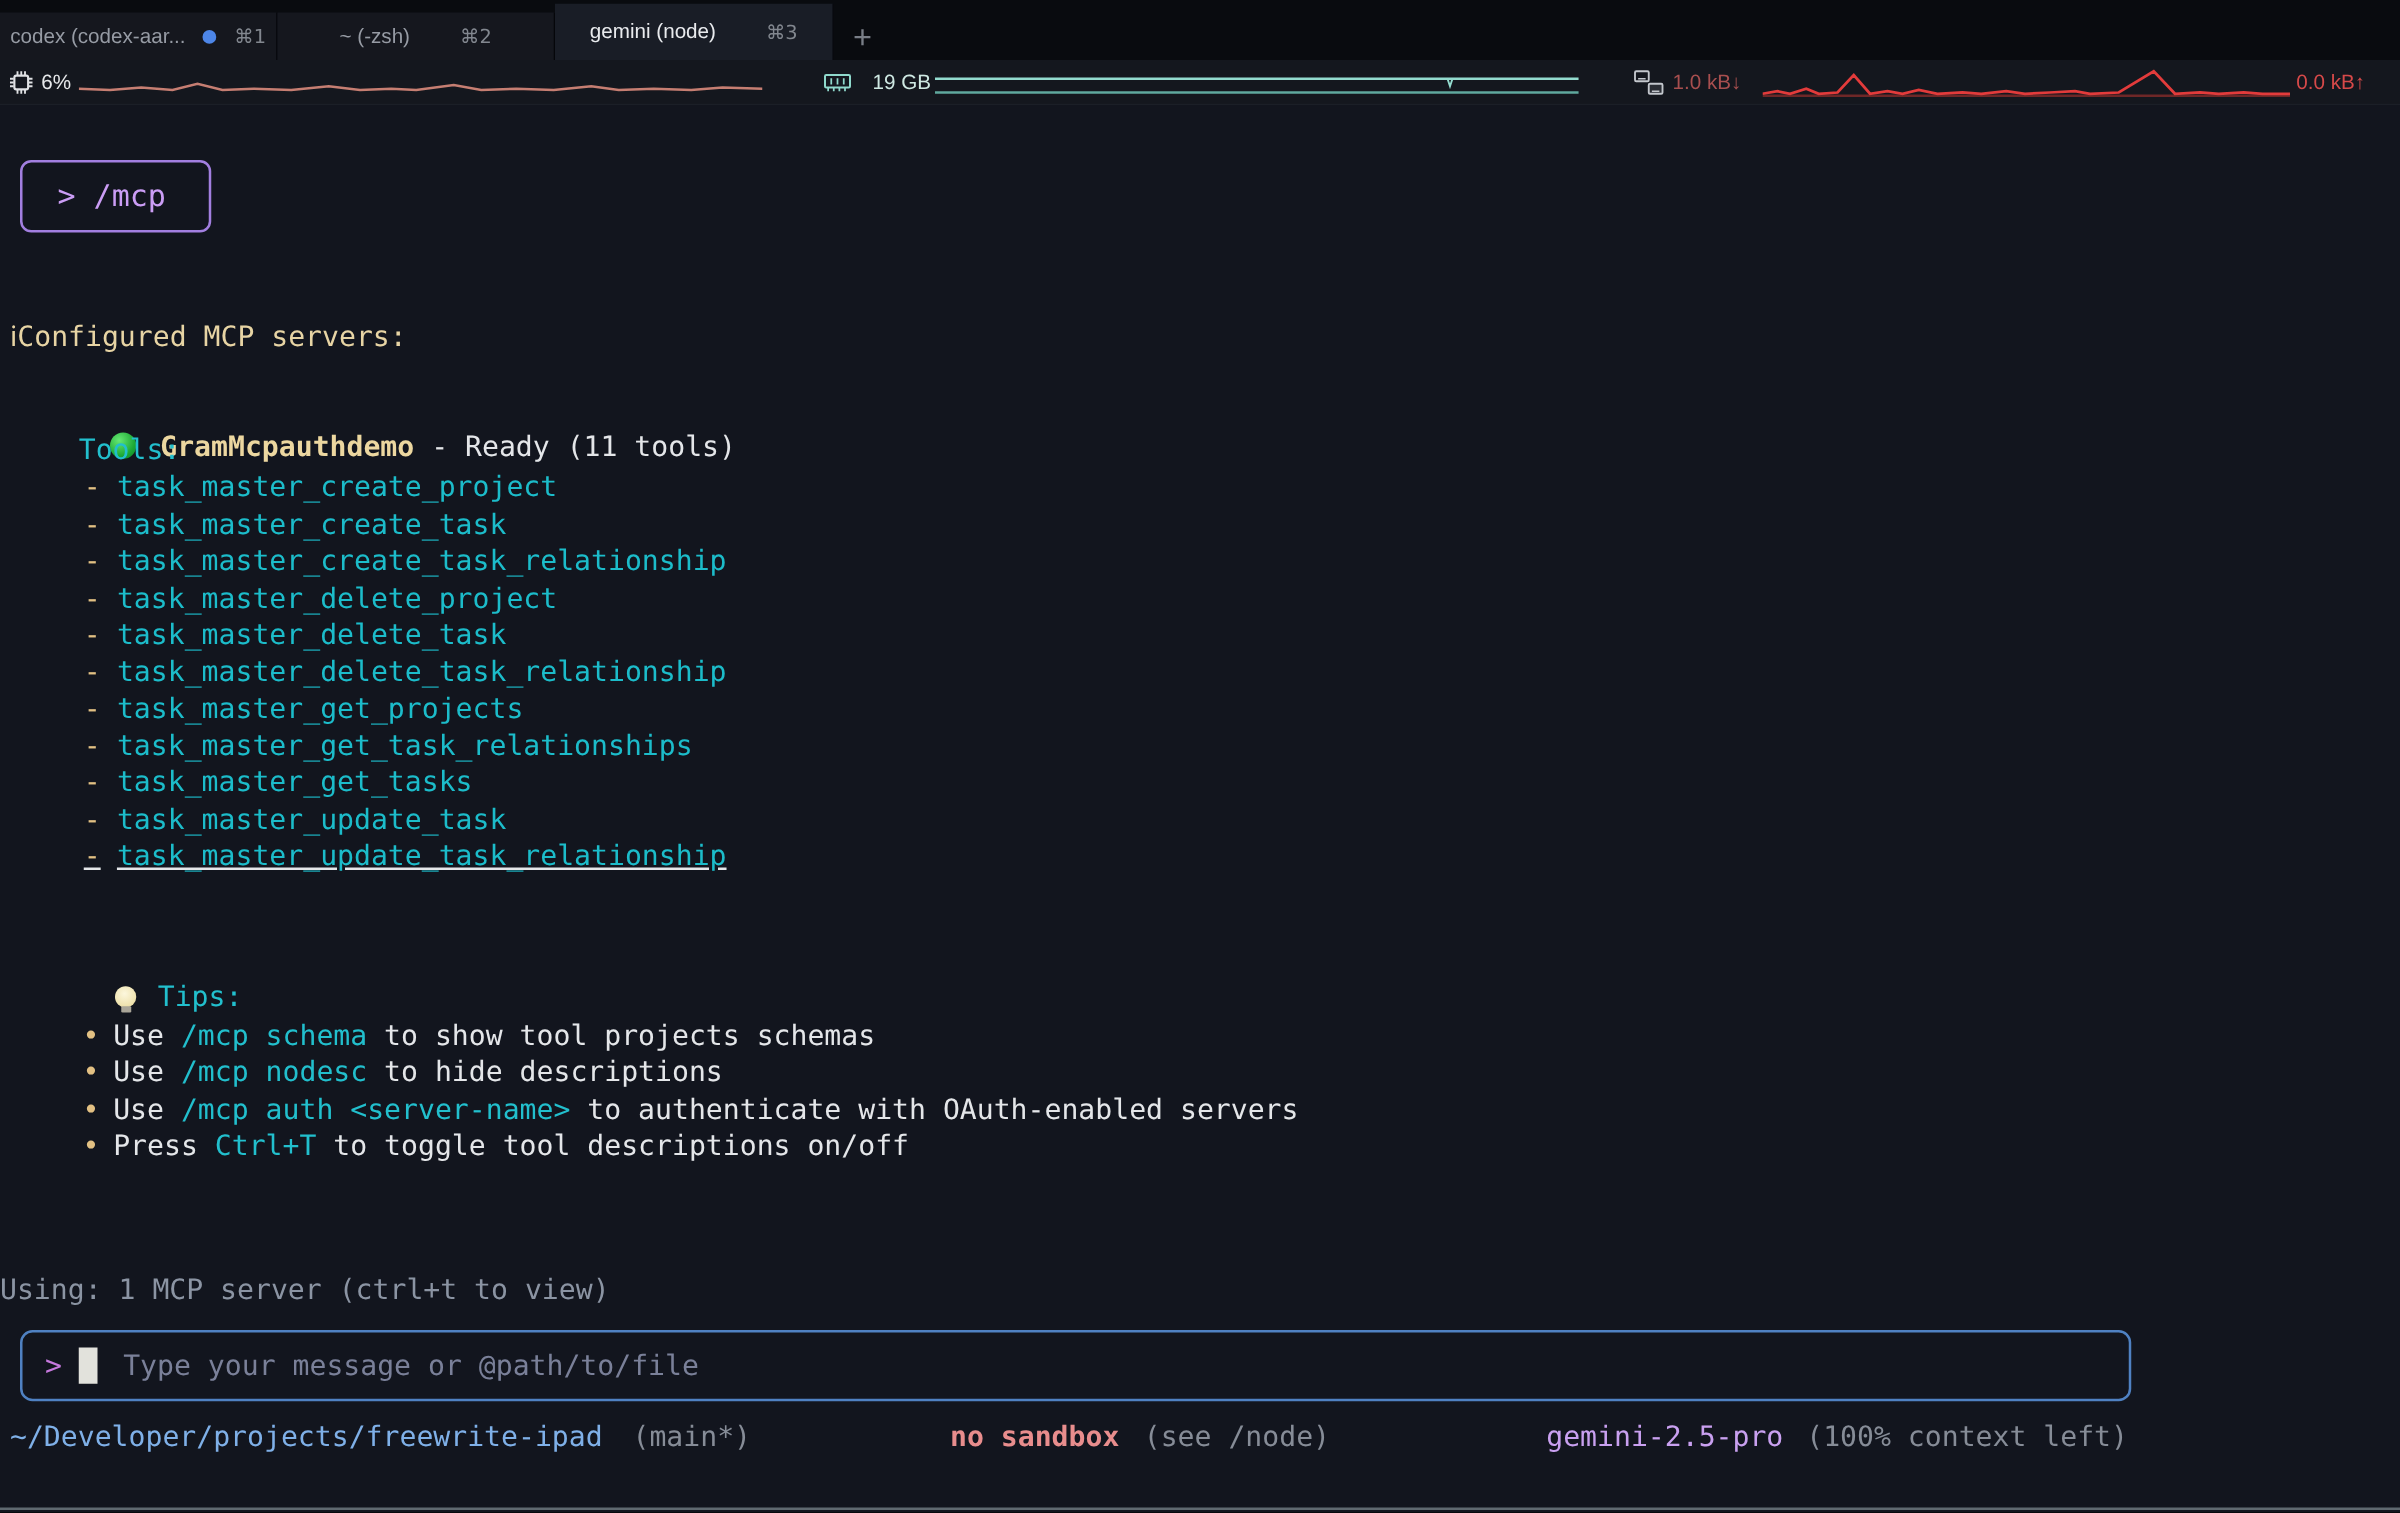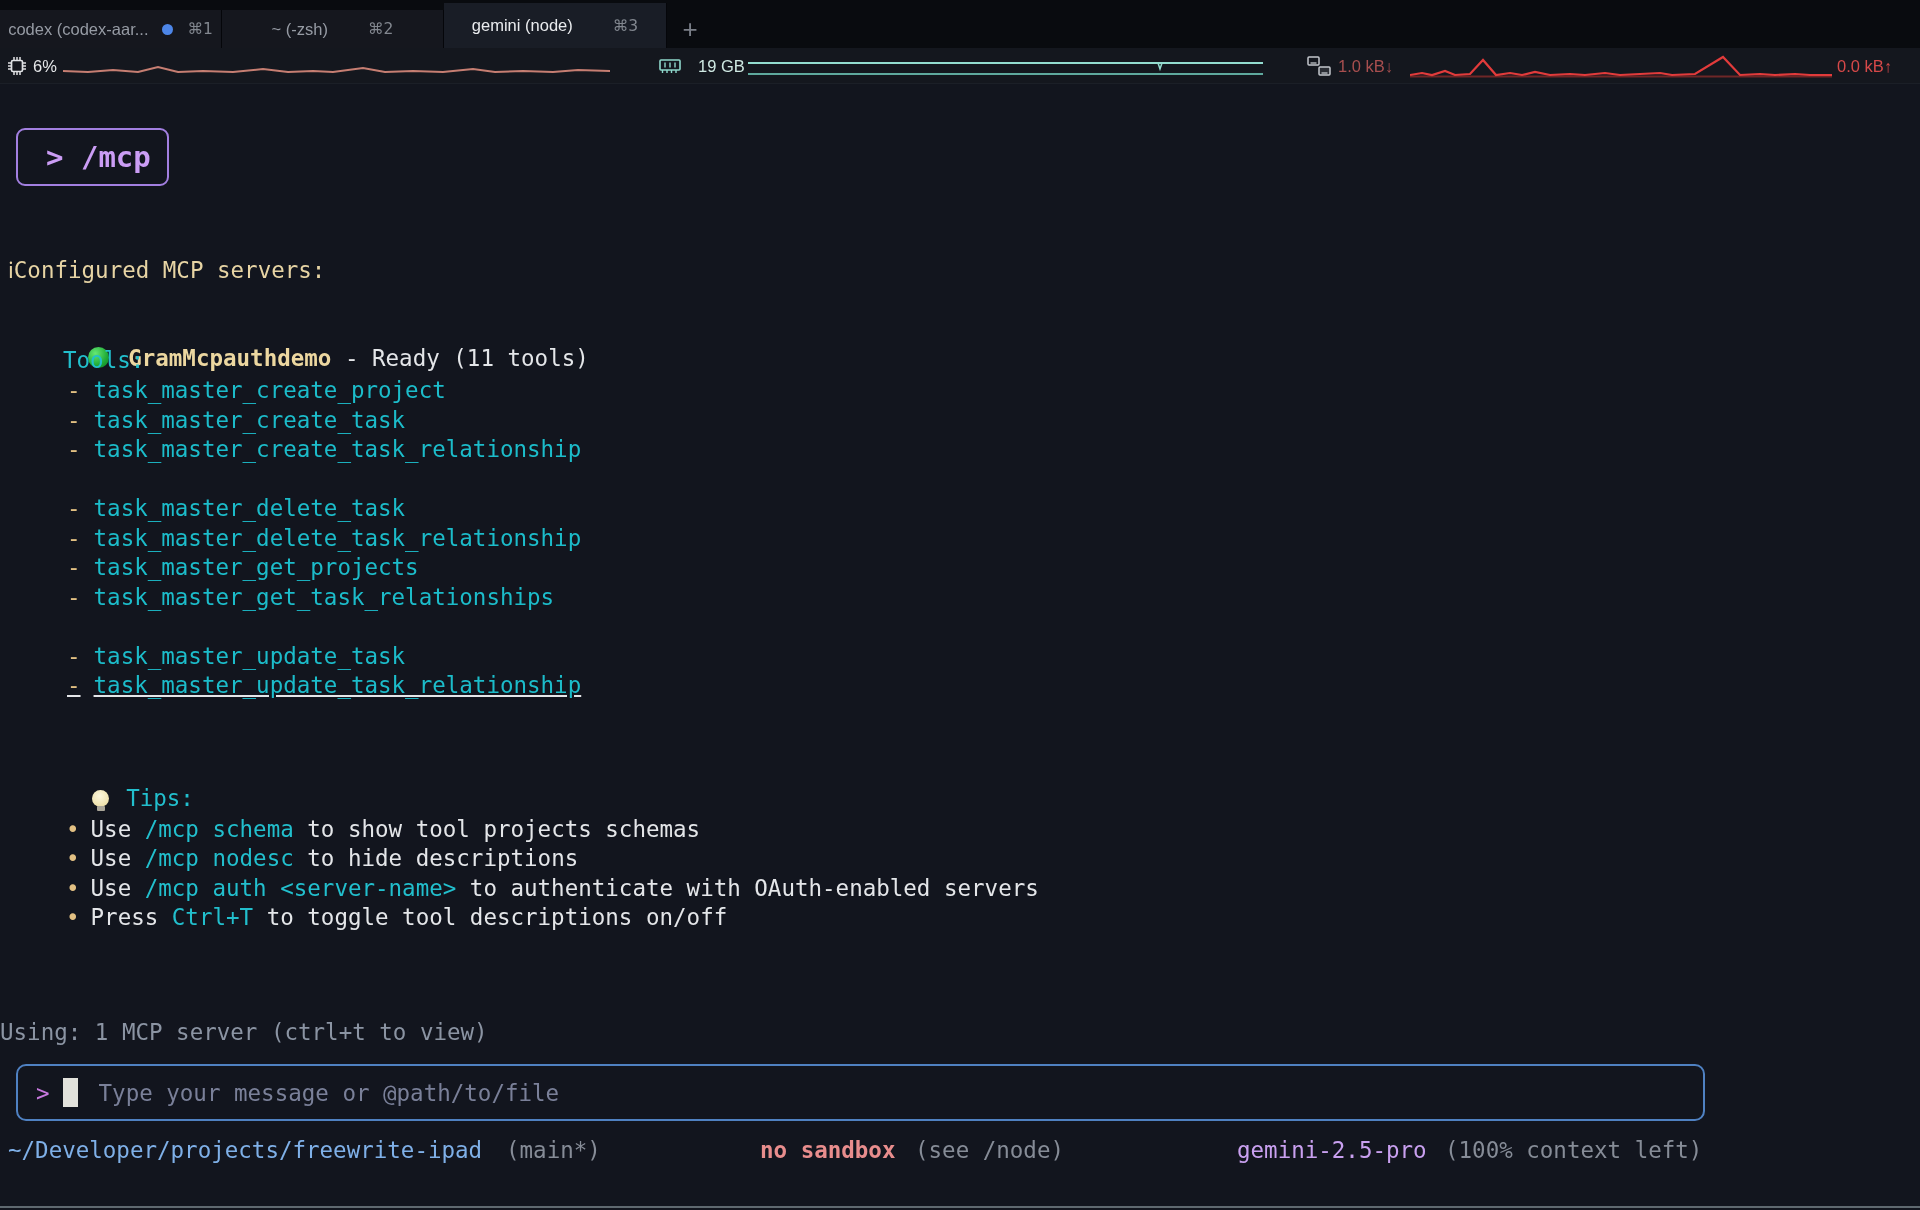--- a/index.html
+++ b/index.html
@@ -48,21 +48,21 @@
   .cream{ color:#e7d4a4; }
   .cyan{ color:#22bfcd; }
   .tan{ color:#e2c083; }
   .dim{ color:#8b94a3; }
   .toolname{ margin-left:13px; color:#1cbcca; }
   .tiptext{ margin-left:11px; }
   .cmdbox{
     position:absolute; left:16px; top:128px; width:153px; height:58px;
     border:2px solid #a27fe0; border-radius:9px;
     display:flex; align-items:center; padding-left:28px;
-    color:#cb9df5; font-size:29px;font-weight:bold;
+    color:#cb9df5; font-size:24px;
   }
   .greendot{
     display:inline-block; width:21px; height:21px; border-radius:50%;
     background:radial-gradient(circle at 35% 30%, #66e873, #1ca834 62%, #0e7d22);
     margin-right:19px; vertical-align:-2px;
   }
   .servername{ font-weight:bold; color:#ecd7a0; }
   .bulb{
     display:inline-block; width:17px; height:17px; border-radius:50%;
     background:radial-gradient(circle at 45% 35%, #fcf7dd, #efe3b0 65%, #d9c98f);
@@ -166,24 +166,26 @@
 
   <div class="line" style="left:34px; top:314px;">
     <span class="greendot"></span><span class="servername">GramMcpauthdemo</span><span> - Ready (11 tools)</span>
   </div>
 
   <div class="line cyan" style="left:63px; top:346px;">Tools:</div>
 
   <div class="line" style="left:67px; top:376px;"><span class="tan">-</span><span class="toolname">task_master_create_project</span></div>
   <div class="line" style="left:67px; top:405.5px;"><span class="tan">-</span><span class="toolname">task_master_create_task</span></div>
   <div class="line" style="left:67px; top:435px;"><span class="tan">-</span><span class="toolname">task_master_create_task_relationship</span></div>
+  <div class="line" style="left:67px; top:464.5px;"><span class="tan">-</span><span class="toolname">task_master_delete_project</span></div>
   <div class="line" style="left:67px; top:494px;"><span class="tan">-</span><span class="toolname">task_master_delete_task</span></div>
   <div class="line" style="left:67px; top:523.5px;"><span class="tan">-</span><span class="toolname">task_master_delete_task_relationship</span></div>
   <div class="line" style="left:67px; top:553px;"><span class="tan">-</span><span class="toolname">task_master_get_projects</span></div>
   <div class="line" style="left:67px; top:582.5px;"><span class="tan">-</span><span class="toolname">task_master_get_task_relationships</span></div>
+  <div class="line" style="left:67px; top:612px;"><span class="tan">-</span><span class="toolname">task_master_get_tasks</span></div>
   <div class="line" style="left:67px; top:641.5px;"><span class="tan">-</span><span class="toolname">task_master_update_task</span></div>
   <div class="line" style="left:67px; top:671px;text-decoration:underline;"><span class="tan">-</span><span class="toolname">task_master_update_task_relationship</span></div>
 
   <div class="line" style="left:38px; top:754px;">
     <span class="bulb"></span><span class="cyan">Tips:</span>
   </div>
 
   <div class="line" style="left:66px; top:814.5px;"><span class="tan">•</span><span class="tiptext"><span>Use </span><span class="cyan">/mcp schema</span><span> to show tool projects schemas</span></span></div>
   <div class="line" style="left:66px; top:844px;"><span class="tan">•</span><span class="tiptext"><span>Use </span><span class="cyan">/mcp nodesc</span><span> to hide descriptions</span></span></div>
   <div class="line" style="left:66px; top:873.5px;"><span class="tan">•</span><span class="tiptext"><span>Use </span><span class="cyan">/mcp auth &lt;server-name&gt;</span><span> to authenticate with OAuth-enabled servers</span></span></div>

